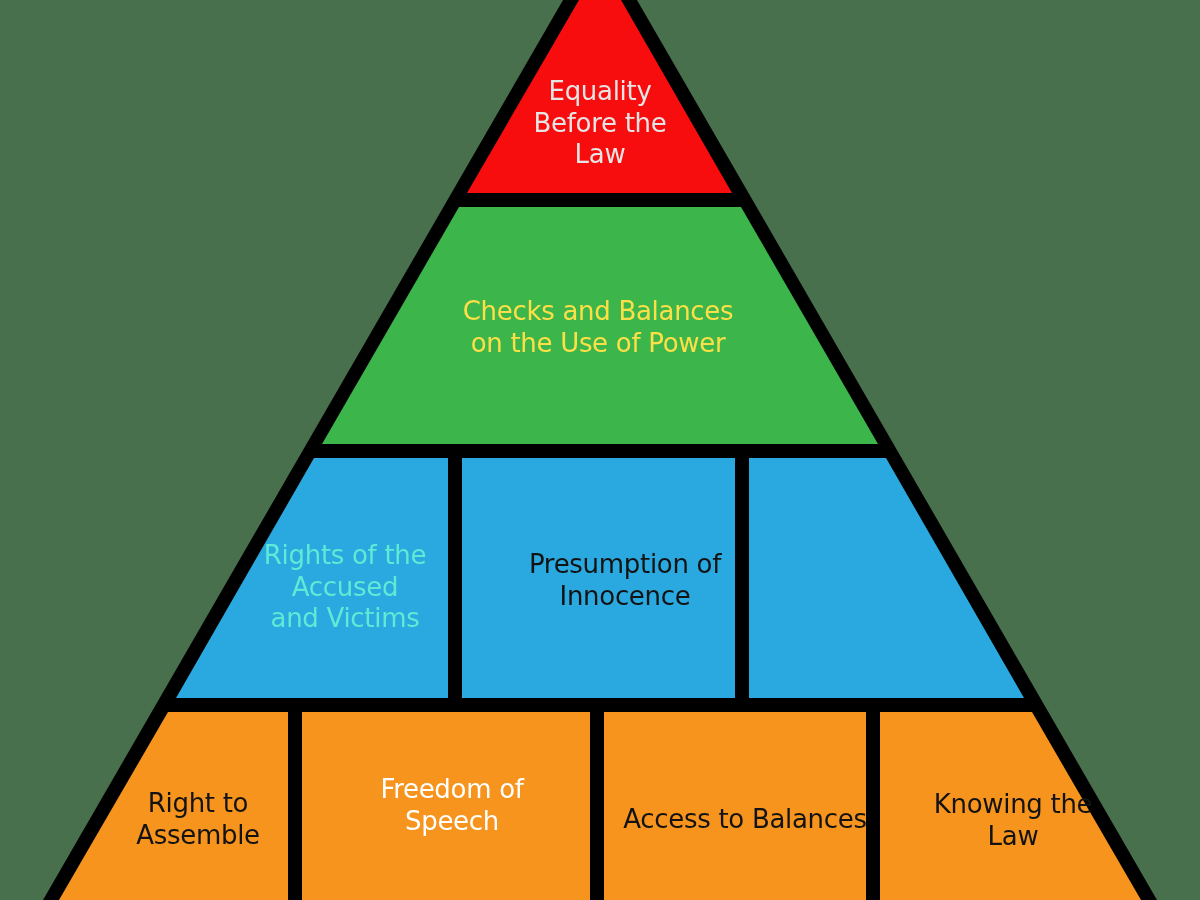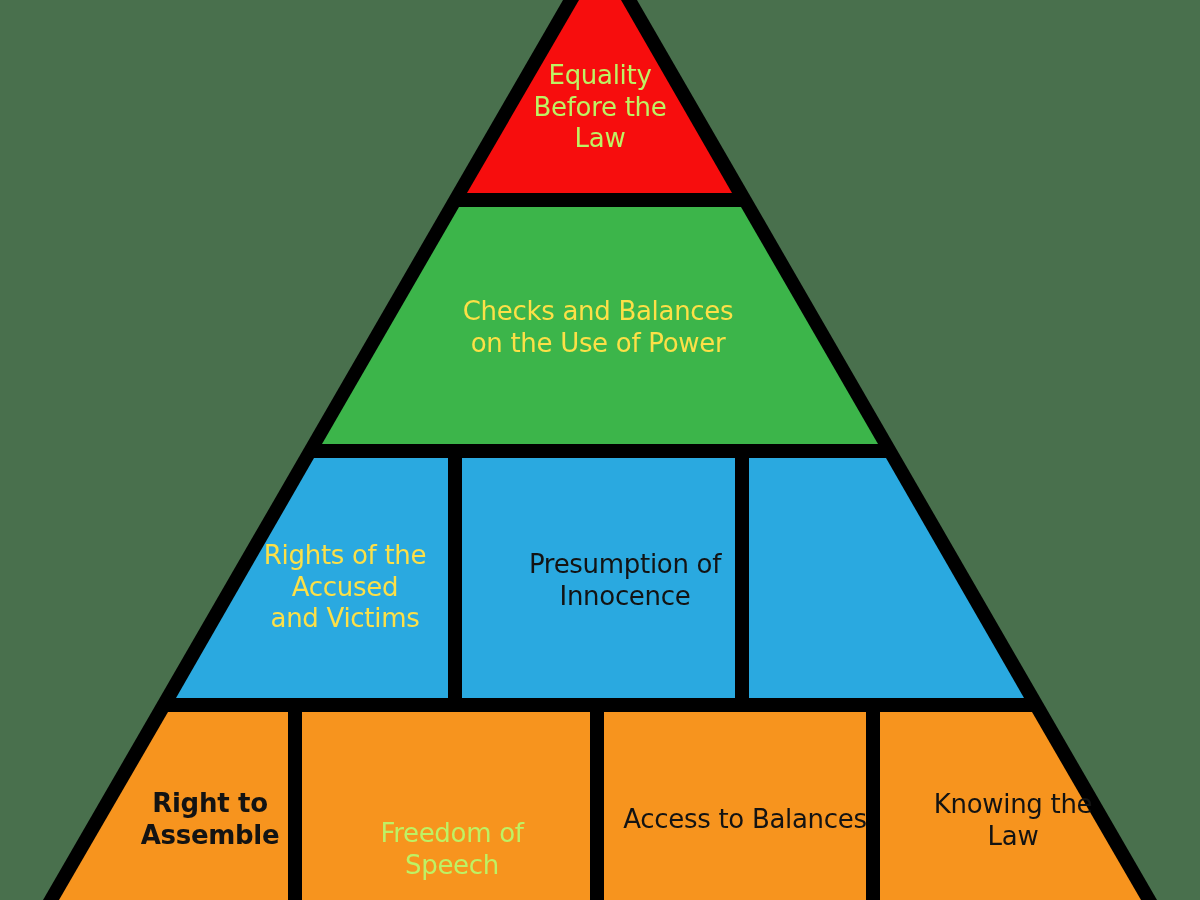--- a/index.html
+++ b/index.html
@@ -45,21 +45,21 @@
     font-size: 26px;
     line-height: 1.22;
     letter-spacing: -0.3px;
     font-weight: 500;
   }
   .label-t1  { left: 600px; top: 108px; }
   .label-t2  { left: 598px; top: 328px; }
   .label-t3a { left: 345px; top: 588px; }
   .label-t3b { left: 625px; top: 581px; }
   .label-t3c { left: 838px; top: 578px; }
-  .label-t4a { left: 210px; top: 820px; font-weight: bold; }
+  .label-t4a { left: 198px; top: 820px; }
   .label-t4b { left: 452px; top: 806px; }
   .label-t4c { left: 745px; top: 820px; }
   .label-t4d { left: 989px; top: 821px; margin-left: 24px; }
 </style>
 </head>
 <body>
 
 <div class="stage" style="background-color: rgb(73, 112, 77);">
 
   <div class="layer outline" style="background-color: rgb(0, 0, 0);"></div>
@@ -70,30 +70,30 @@
 
   <div class="layer cell-t3a" style="background-color: rgb(42, 169, 224);"></div>
   <div class="layer cell-t3b" style="background-color: rgb(42, 169, 224);"></div>
   <div class="layer cell-t3c" style="background-color: rgb(42, 169, 224);"></div>
 
   <div class="layer cell-t4a" style="background-color: rgb(247, 148, 30);"></div>
   <div class="layer cell-t4b" style="background-color: rgb(247, 148, 30);"></div>
   <div class="layer cell-t4c" style="background-color: rgb(247, 148, 30);"></div>
   <div class="layer cell-t4d" style="background-color: rgb(247, 148, 30);"></div>
 
-  <div class="cell-label label-t1" style="color: #bef264;">Equality
+  <div class="cell-label label-t1" style="color: #e5e5e5; margin-top: 16px;">Equality
 Before the
 Law</div>
   <div class="cell-label label-t2" style="color: #fde047;">Checks and Balances
 on the Use of Power</div>
-  <div class="cell-label label-t3a" style="color: #fde047;">Rights of the
+  <div class="cell-label label-t3a" style="color: #5eead4;">Rights of the
 Accused
 and Victims</div>
   <div class="cell-label label-t3b" style="color: rgb(19, 19, 19);">Presumption of
 Innocence</div>
   <div class="cell-label label-t4a" style="color: rgb(19, 19, 19);">Right to
 Assemble</div>
-  <div class="cell-label label-t4b" style="color: #bef264; margin-top: 44px;">Freedom of
+  <div class="cell-label label-t4b" style="color: #ffffff;">Freedom of
 Speech</div>
   <div class="cell-label label-t4c" style="color: rgb(19, 19, 19);">Access to Balances</div>
   <div class="cell-label label-t4d" style="color: rgb(19, 19, 19);">Knowing the
 Law</div>
 </div>
 
 </body></html>

